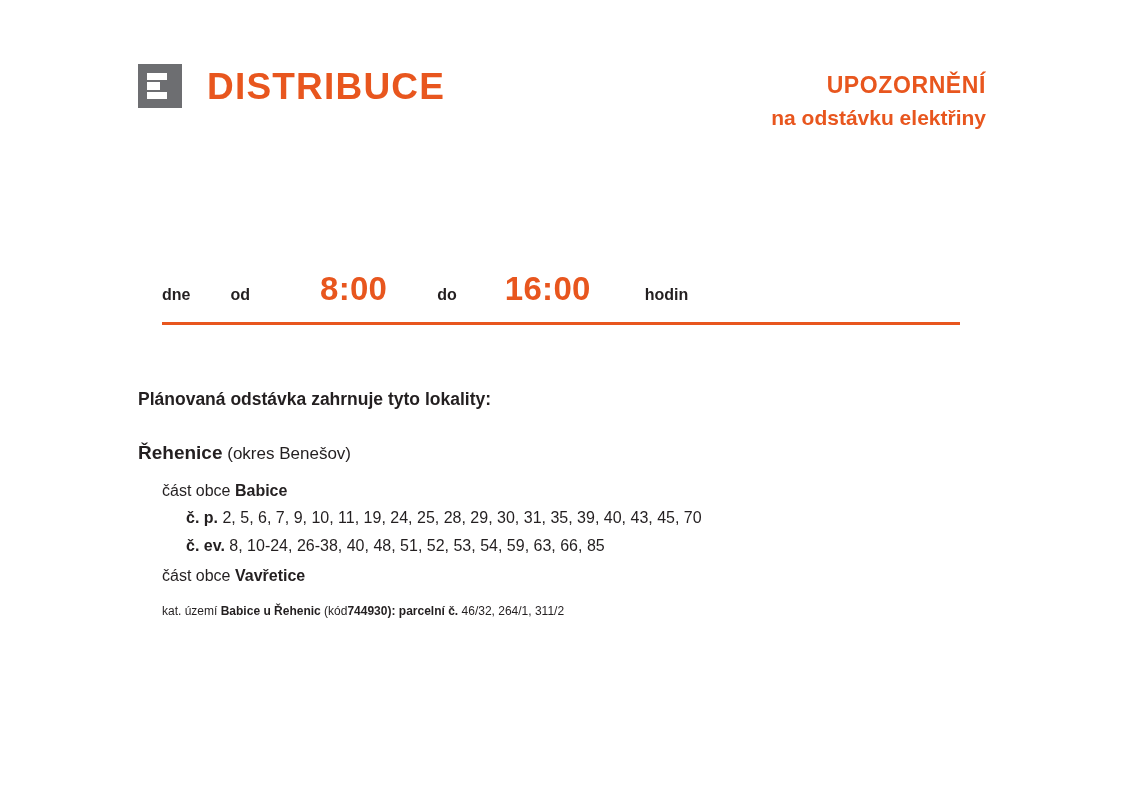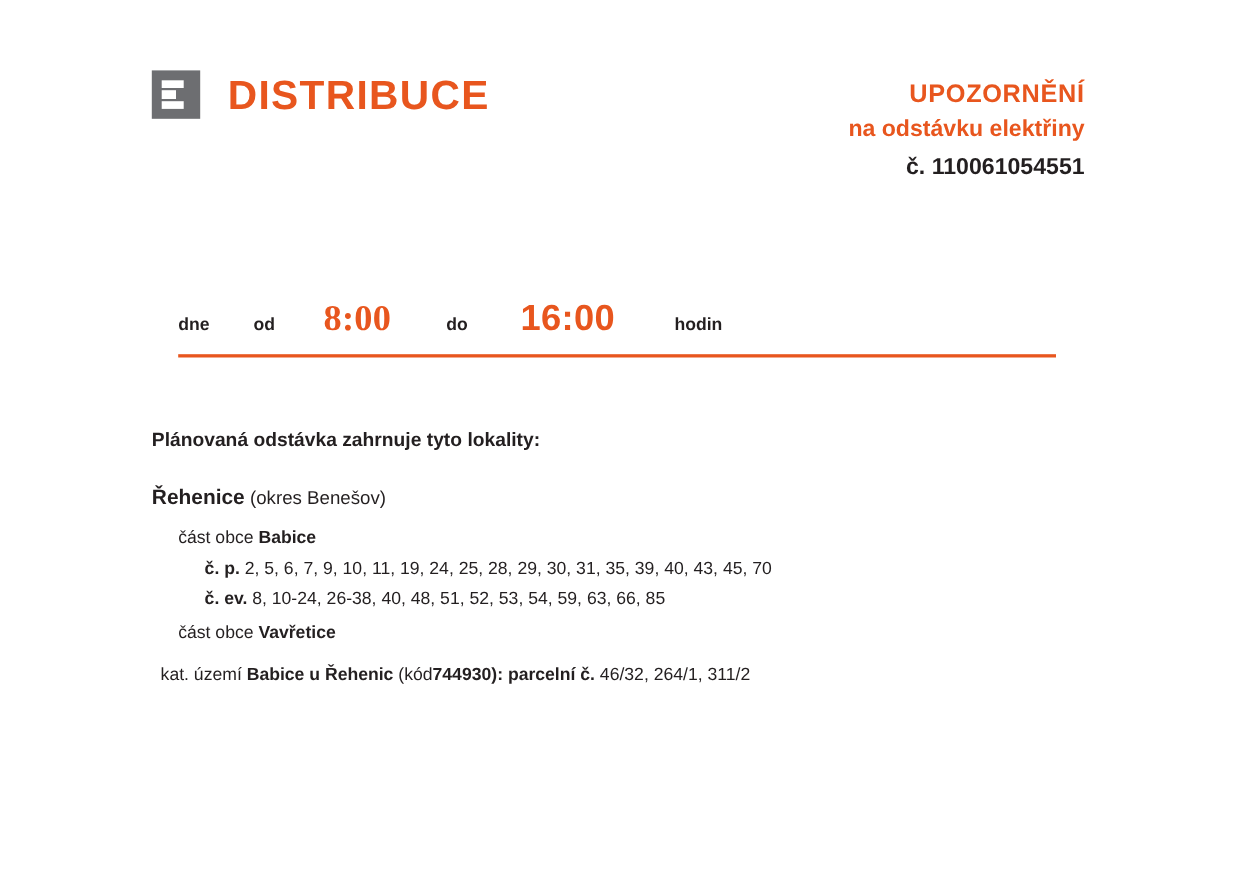--- a/index.html
+++ b/index.html
@@ -121,21 +121,21 @@
     color: #231f20;
   }
   .big {
     font-size: 33px;
     font-weight: bold;
     color: #e8561e;
     letter-spacing: 0.3px;
   }
   .sp-date { margin-left: 40px; }
   .sp-od   { margin-left: 40px; }
-  .sp-from { margin-left: 44px; font-family: Liberation Serif, serif; }
+  .sp-from { margin-left: 70px; }
   .sp-do   { margin-left: 50px; }
   .sp-to   { margin-left: 48px; }
   .sp-hod  { margin-left: 54px; }
   .rule {
     margin-top: 6px;
     height: 3px;
     background: #e8561e;
     width: 798px;
   }
 
@@ -170,42 +170,41 @@
     font-size: 16px;
   }
   .part b { font-weight: bold; margin-top: 40px; }
   .numbers {
     margin-left: 48px;
     margin-top: 6px;
     font-size: 16px;
   }
   .numbers .tag { font-weight: bold; }
   .cadastre {
-    margin-left: 8px;
+    margin-left: 24px;
     margin-top: 16px;
-    font-size: 16px;
+    font-size: 12px;
   }
   .cadastre b { font-weight: bold; }
 </style>
 </head>
 <body>
 
 <div class="page">
 
   <div class="header">
     <div class="brand">
       <span class="logo-mark">
           <span class="logo-mid"></span>
         </span>
       <span class="brand-text">DISTRIBUCE</span>
     </div>
     <div class="notice">
       <div class="notice-line1">UPOZORNĚNÍ</div>
       <div class="notice-line2">na odstávku elektřiny</div>
-      <div class="notice-line3">č. 110061054551</div>
     </div>
   </div>
 
   <div class="timeband">
     <div class="timeband-row">
       <span class="lbl">dne</span>
       <span class="lbl sp-od">od</span>
       <span class="big sp-from">8:00</span>
       <span class="lbl sp-do">do</span>
       <span class="big sp-to">16:00</span>

